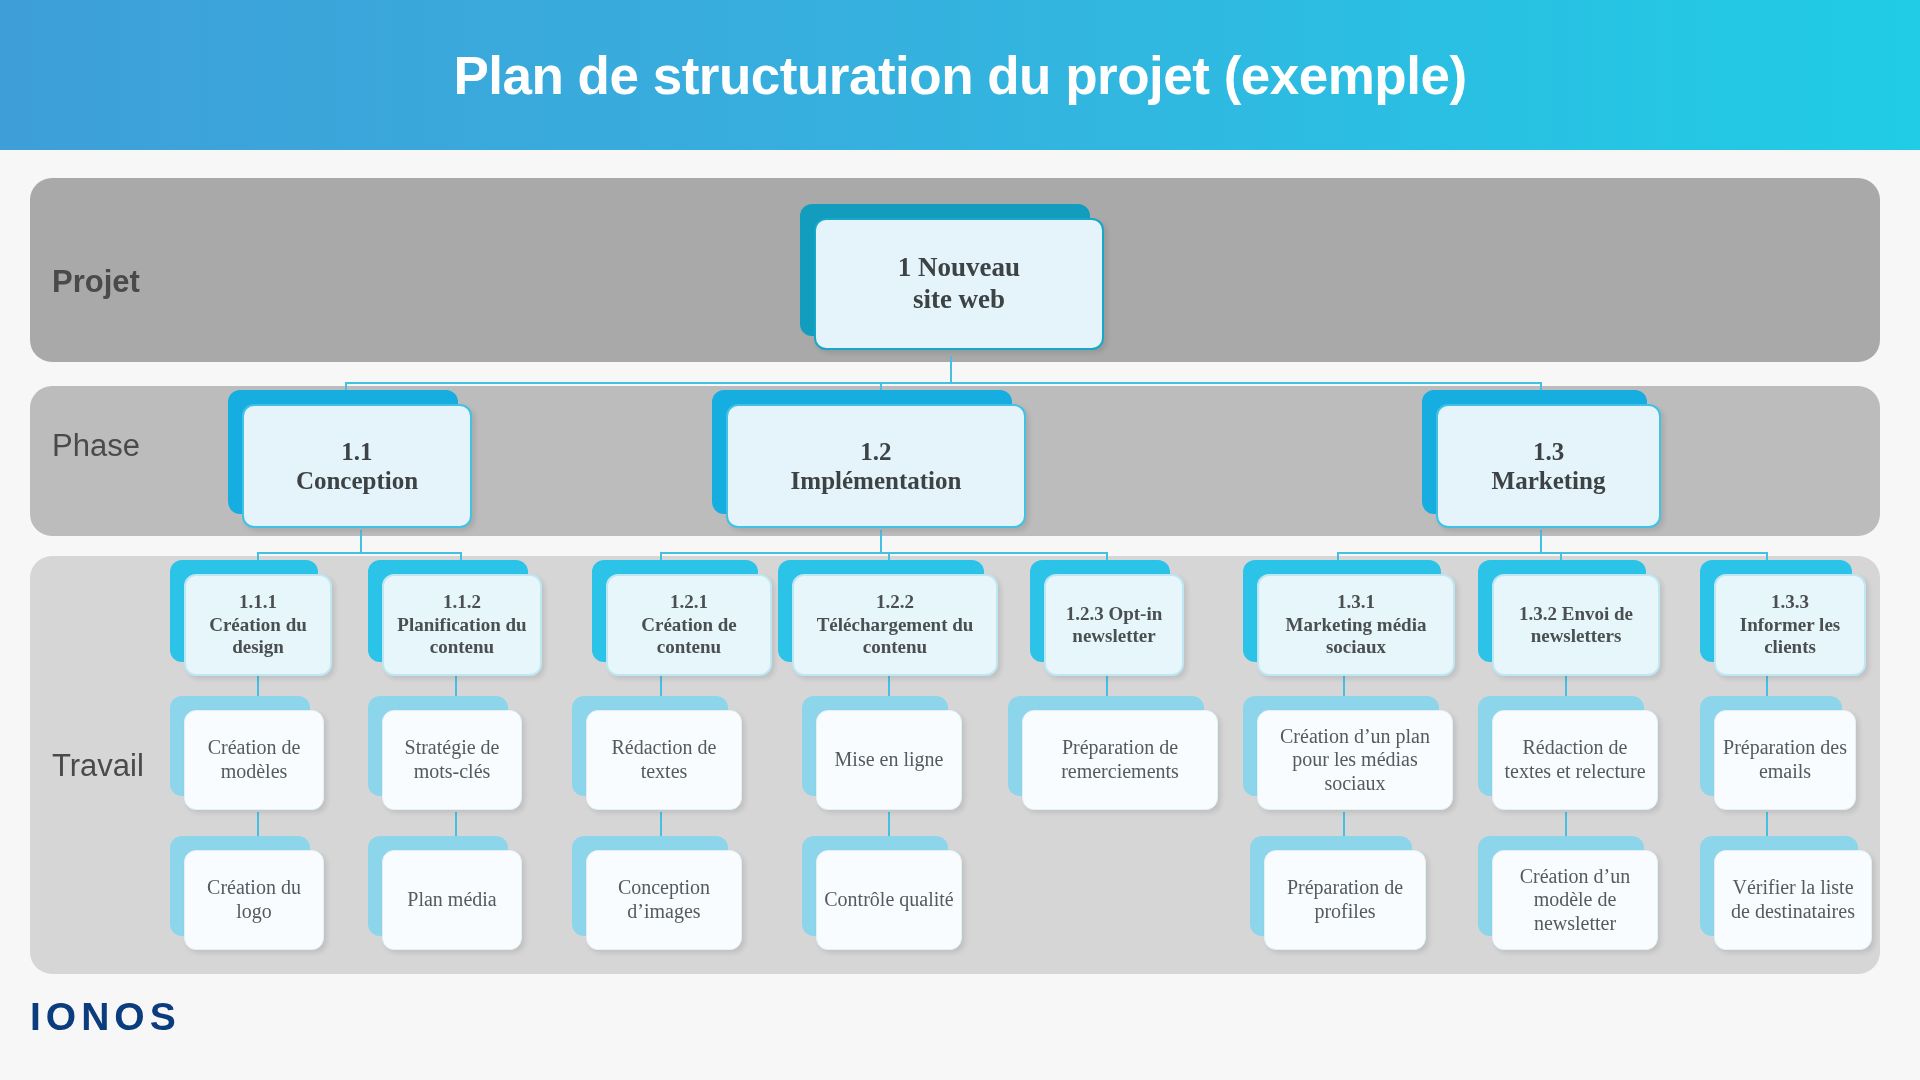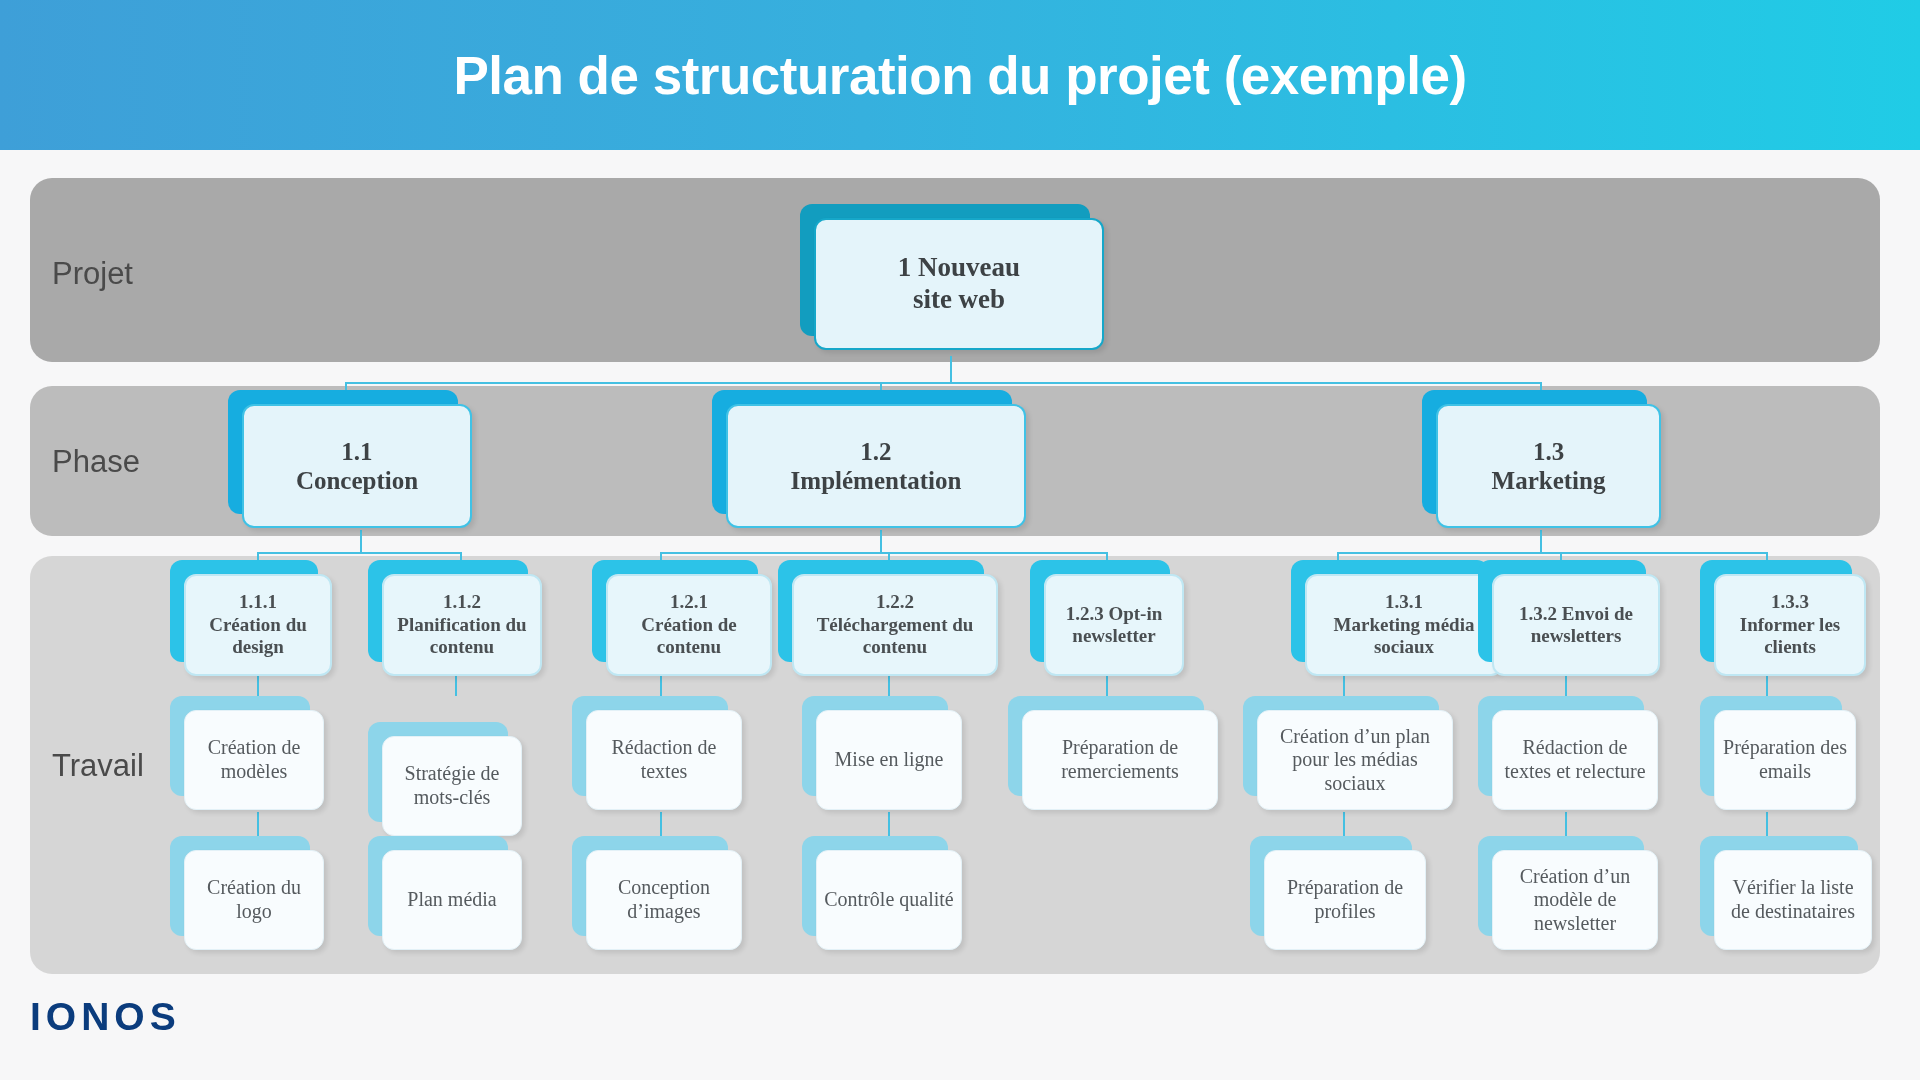--- a/index.html
+++ b/index.html
@@ -41,22 +41,22 @@
   .band-travail { top: 556px; height: 418px; background: #d6d6d6; }
 
   .band-label {
     position: absolute;
     left: 52px;
     color: #4a4a4a;
     font-size: 31px;
     font-weight: normal;
     white-space: nowrap;
   }
-  .lbl-projet  { top: 256px; }
-  .lbl-phase   { top: 444px; }
+  .lbl-projet  { top: 264px; font-weight: bold; }
+  .lbl-phase   { top: 428px; }
   .lbl-travail { top: 748px; }
 
   
   .line { position: absolute; background: #45c0e2; }
   .line-v { width: 2px; }
   .line-h { height: 2px; }
 
   
   .node { position: absolute; font-family: Liberation Serif, serif; }
   .node .back {
@@ -269,21 +269,21 @@
   <div class="node lvl-wp" style="left:1030px; top:560px; width:140px; height:102px;">
     <div class="back"></div>
     <div class="front">
       <span>
         <span>1.2.3</span>
         <span>Opt-in newsletter</span>
       </span>
     </div>
   </div>
 
-  <div class="node lvl-wp" style="left:1243px; top:560px; width:198px; height:102px;margin-left:48px;">
+  <div class="node lvl-wp" style="left:1243px; top:560px; width:198px; height:102px;">
     <div class="back"></div>
     <div class="front">
       <span>
         <span>1.3.1</span><br>
         <span>Marketing média sociaux</span>
       </span>
     </div>
   </div>
 
   <div class="node lvl-wp" style="left:1478px; top:560px; width:168px; height:102px;">
@@ -304,21 +304,21 @@
         <span>Informer les clients</span>
       </span>
     </div>
   </div>
 
   <div class="node lvl-work" style="left:170px; top:696px; width:140px; height:100px;">
     <div class="back"></div>
     <div class="front">Création de modèles</div>
   </div>
 
-  <div class="node lvl-work" style="left:368px; top:722px; width:140px; height:100px;">
+  <div class="node lvl-work" style="left:368px; top:696px; width:140px; height:100px;">
     <div class="back"></div>
     <div class="front">Stratégie de mots-clés</div>
   </div>
 
   <div class="node lvl-work" style="left:572px; top:696px; width:156px; height:100px;">
     <div class="back"></div>
     <div class="front">Rédaction de textes</div>
   </div>
 
   <div class="node lvl-work" style="left:802px; top:696px; width:146px; height:100px;">

